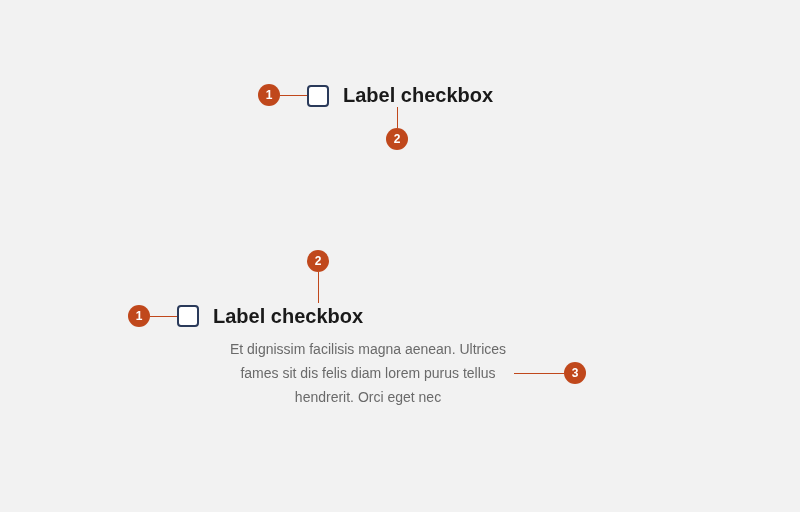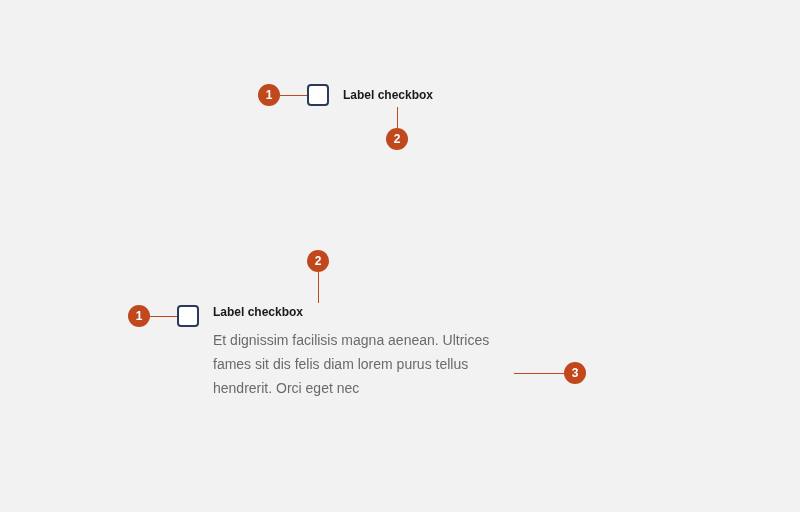--- a/index.html
+++ b/index.html
@@ -13,31 +13,32 @@
     .checkbox {
       width: 22px;
       height: 22px;
       border: 2px solid #2a3a5a;
       border-radius: 4px;
       background: #fff;
       display: inline-block;
       vertical-align: top;
     }
     .label {
-      font-size: 12px;
+      font-size: 20px;
       font-weight: 700;
       color: #1a1a1a;
       display: inline-block;
     }
     .helper {
       font-size: 14px;
       color: #6a6a6a;
       line-height: 1.7;
       margin-top: 10px;
       max-width: 310px;
+      text-align: center;
     }
     .badge {
       width: 22px;
       height: 22px;
       border-radius: 50%;
       background: #c0481c;
       color: #fff;
       font-size: 12px;
       font-weight: 700;
       display: flex;

